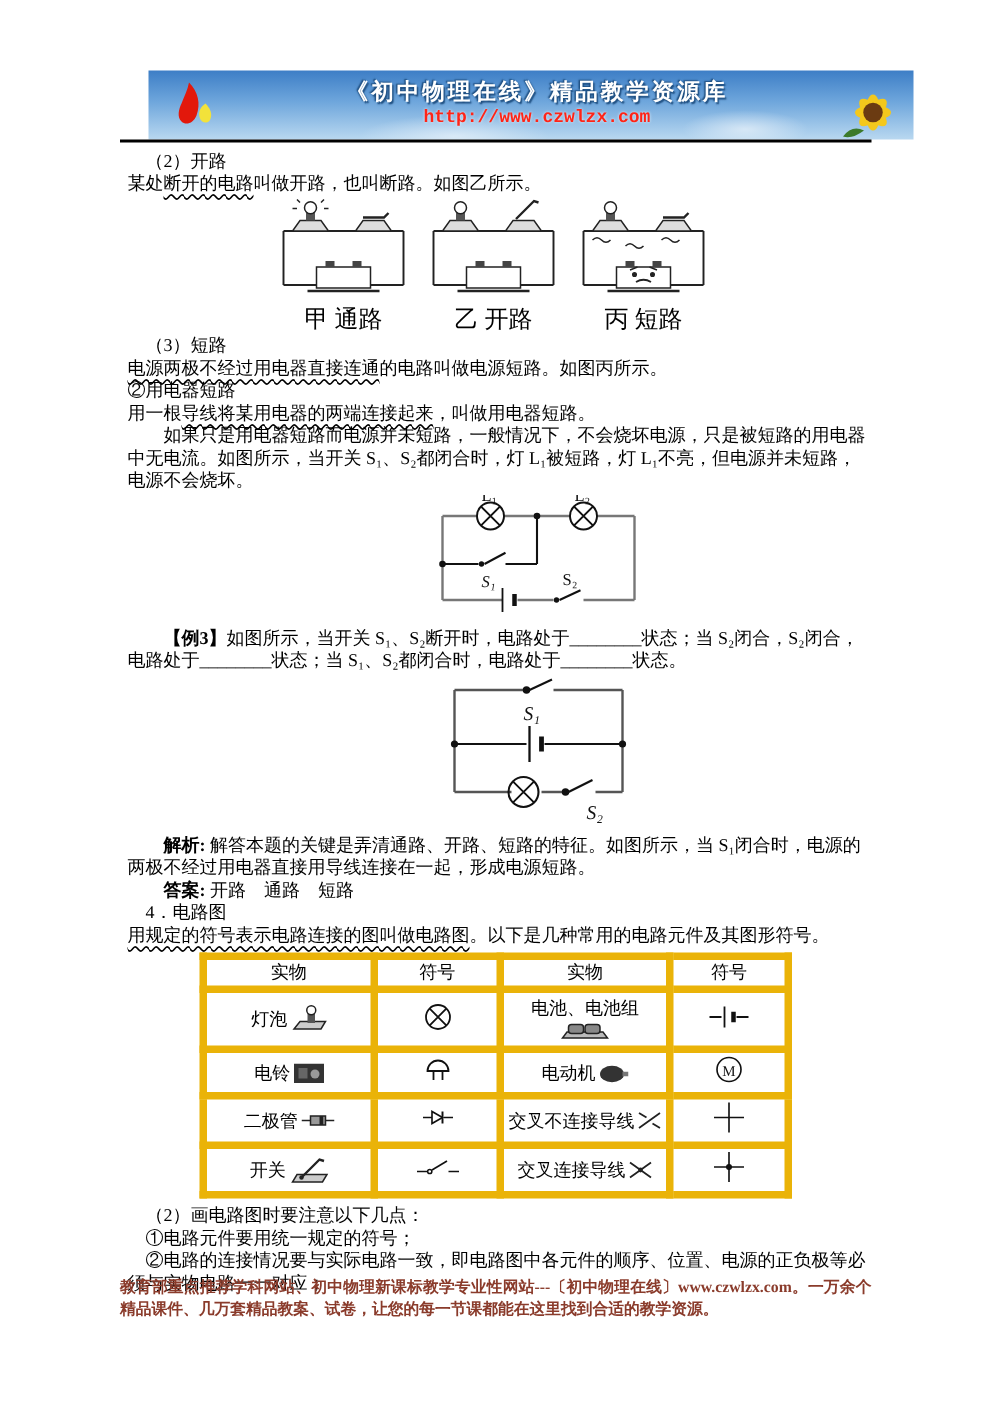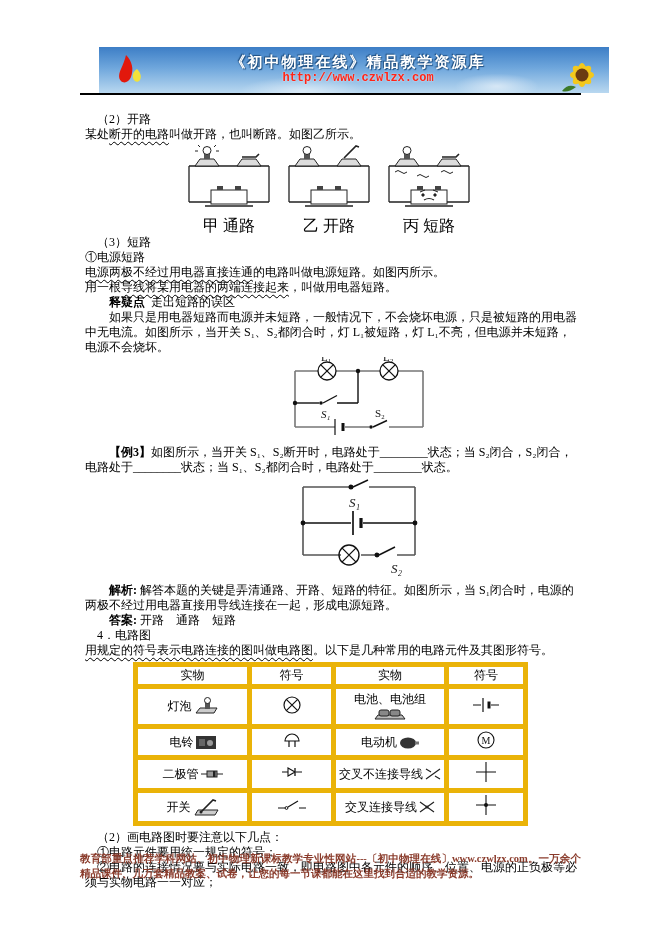--- a/index.html
+++ b/index.html
@@ -14,21 +14,21 @@
           display:flex;align-items:center;overflow:hidden;}
   .banner-logo{flex:0 0 66px;height:100%;display:flex;align-items:center;justify-content:center;}
   .banner-middle{flex:1 1 auto;text-align:center;line-height:1.15;}
   .banner-title{font-weight:bold;font-size:15px;letter-spacing:2px;color:#fff;
                 text-shadow:1px 1px 1px #1c4c7e,-1px -1px 1px #1c4c7e;}
   .banner-url{font-family:"Liberation Mono",monospace;font-weight:bold;font-size:12px;color:#ff2417;
               text-shadow:0 0 2px rgba(255,255,255,.8);}
   .banner-flower{flex:0 0 58px;height:100%;display:flex;align-items:flex-end;justify-content:center;}
   .rule{position:absolute;left:80px;top:93px;width:501px;border-top:2px solid #000;}
   
-  .main{position:absolute;left:85px;top:112px;width:492px;font-size:12px;line-height:15px;}
+  .main{position:absolute;left:85px;top:100px;width:492px;font-size:12px;line-height:15px;}
   .main p{margin:0;}
   .i1{text-indent:1em;}
   .i2{text-indent:2em;}
   .b{font-weight:bold;}
   .wavy{text-decoration-line:underline;text-decoration-style:wavy;text-underline-offset:3px;text-decoration-thickness:1px;}
   
   .fig-states{display:flex;gap:4px;margin:2px 0 2px 96px;width:300px;}
   .state-panel{width:96px;text-align:center;}
   .state-label{font-size:16px;margin-top:0;}
   .fig-circuit1{margin:2px 0 2px 198px;width:150px;}
@@ -144,25 +144,24 @@
             <path d="M43 56 q5 -3 10 0" fill="none" stroke-width="1.2"></path>
             <path d="M39 48 l5 -2 M57 48 l-5 -2" fill="none" stroke-width="1"></path>
           </g>
           <path d="M24 62 H72" stroke="#222" stroke-width="1.6"></path>
         </svg>
         <div class="state-label">丙 短路</div>
       </div>
     </div>
 
     <p class="i1"><span>（3）短路</span></p>
-    <p><span>①电源短路</span></p>
     <p><span class="wavy">电源两极不经过用电器直接连通</span><span>的电路叫做电源短路。如图丙所示。</span></p>
+    <p><span>②用电器短路</span></p>
     <p><span>用一根</span><span class="wavy">导线将某用电器的两端连接起来</span><span>，叫做用电器短路。</span></p>
 
-    <p class="i2"><span class="b">释疑点</span>&nbsp;&nbsp;<span>走出短路的误区</span></p>
     <p class="i2"><span>如果只是用电器短路而电源并未短路，一般情况下，不会烧坏电源，只是被短路的用电器中无电流。如图所示，当开关 S₁、S₂都闭合时，灯 L₁被短路，灯 L₁不亮，但电源并未短路，电源不会烧坏。</span></p>
 
     <div class="fig-circuit1">
       <svg width="150" height="82" viewBox="0 0 150 82">
         <g stroke="#777" stroke-width="1.6" fill="none">
           <path d="M12 14 H35 M53 14 H97 M115 14 H140 M12 14 V70 M140 14 V70 M12 70 H52 M62 70 H86 M106 70 H140"></path>
         </g>
         <g stroke="#111" stroke-width="1.3" fill="none">
           <circle cx="44" cy="14" r="9"></circle>
           <path d="M37.6 7.6 L50.4 20.4 M50.4 7.6 L37.6 20.4"></path>

